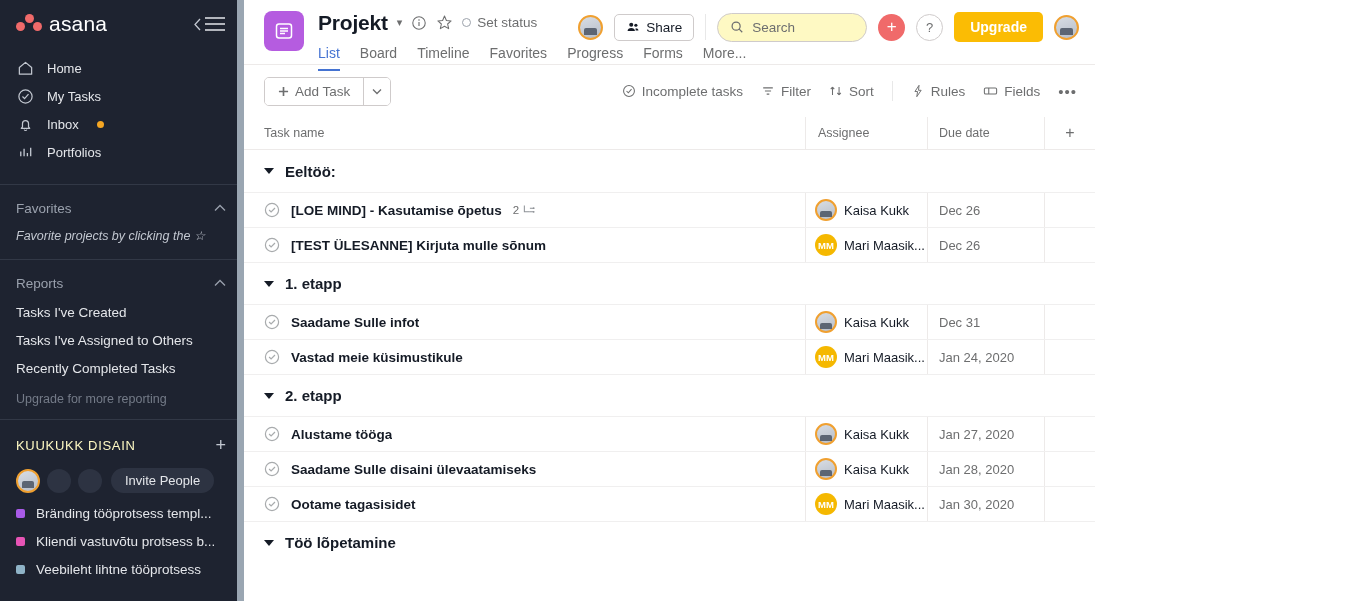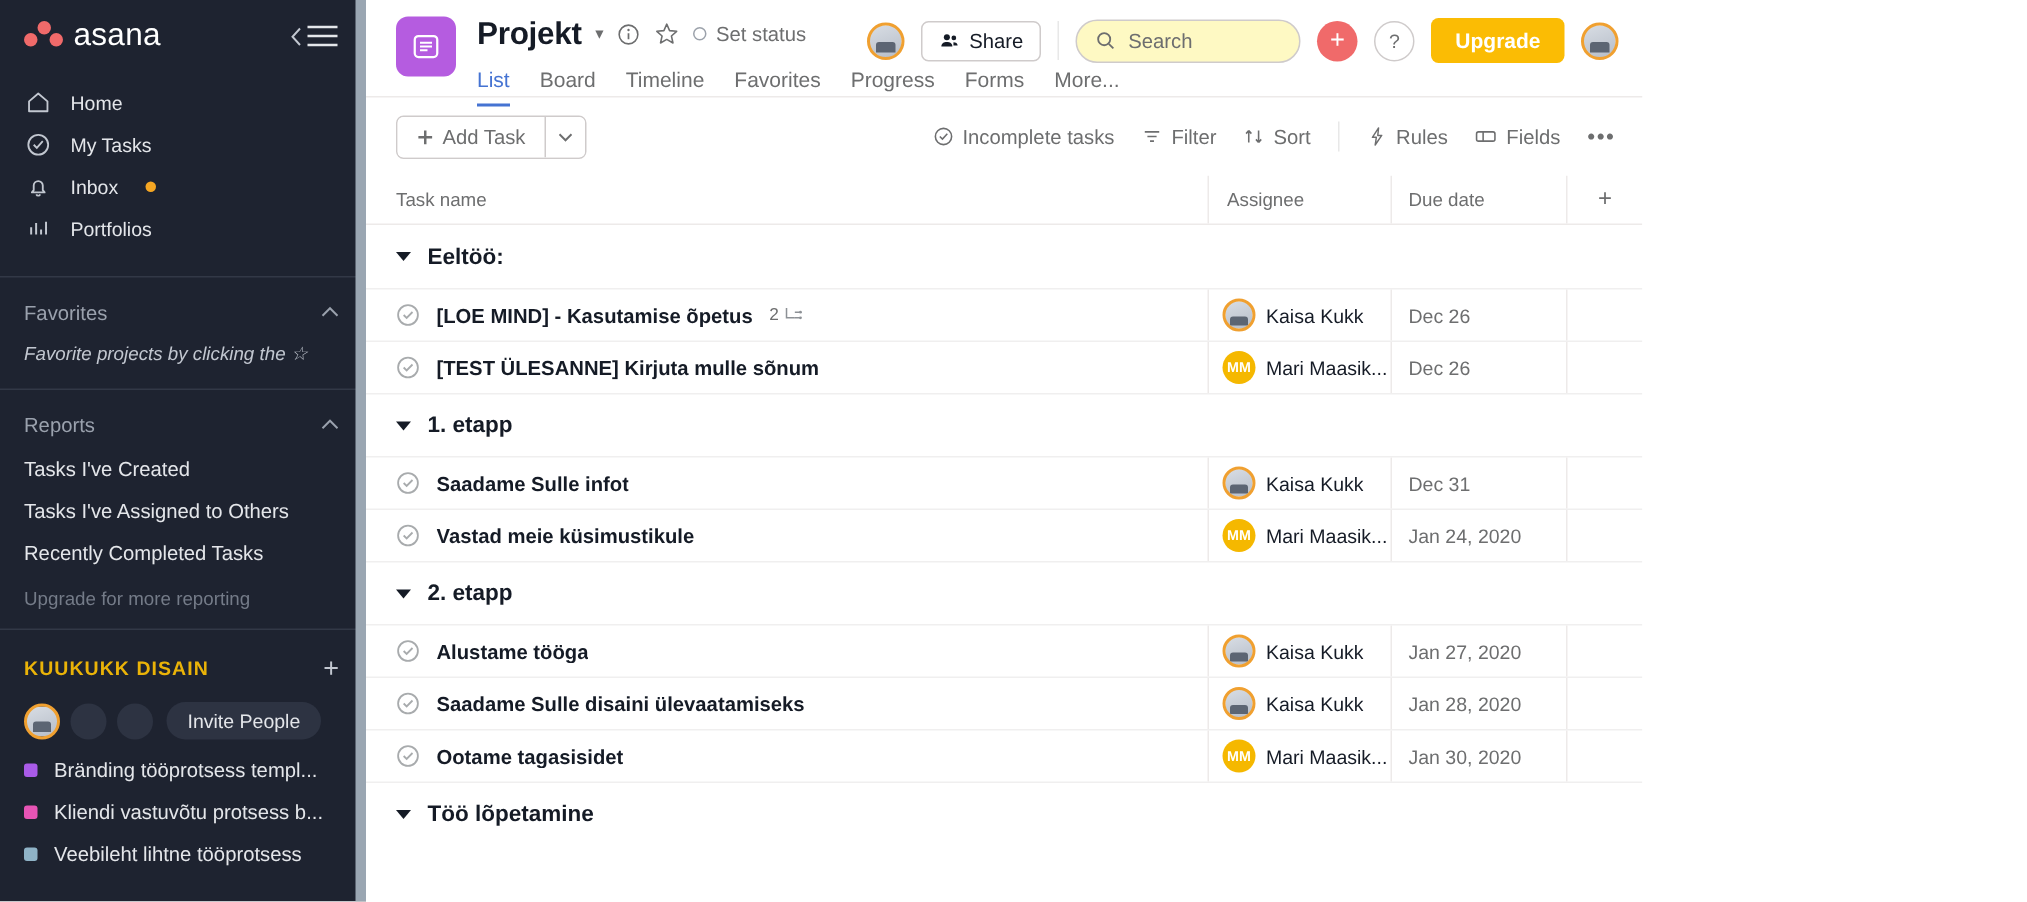--- a/index.html
+++ b/index.html
@@ -47,21 +47,21 @@
     display: flex; align-items: center; justify-content: center; }
   .inbox-dot { width: 7px; height: 7px; border-radius: 50%; background: #f5a623; margin-left: 5px; }
 
   .sb-divider { height: 1px; background: #323846; margin: 8px 0 0; }
 
   .sb-section-head {
     display: flex; align-items: center; justify-content: space-between;
     padding: 0 18px 0 16px; height: 30px; margin-top: 8px;
   }
   .sb-section-title { color: #9aa1ad; font-size: 13.5px; }
-  .sb-section-title.ws { color: #eab308; font-size: 13px; font-weight: 700; letter-spacing: .7px; }
+  .sb-section-title.ws { color: #fef9c3; font-size: 13px; font-weight: 400; letter-spacing: .7px; }
   .sb-hint { color: #c2c7d0; font-size: 12.5px; padding: 4px 16px 0; line-height: 18px; font-style: italic; }
   .sb-sub { color: #747b88; font-size: 12.5px; padding: 10px 16px 0; }
   .sb-report {
     color: #e4e6ea; font-size: 13.5px; padding: 0 16px; height: 28px;
     display: flex; align-items: center; cursor: pointer;
   }
   .ws-members { display: flex; align-items: center; gap: 7px; padding: 8px 16px 6px; }
   .ws-av {
     width: 24px; height: 24px; border-radius: 50%; background: #2d3342; flex: 0 0 24px;
   }

